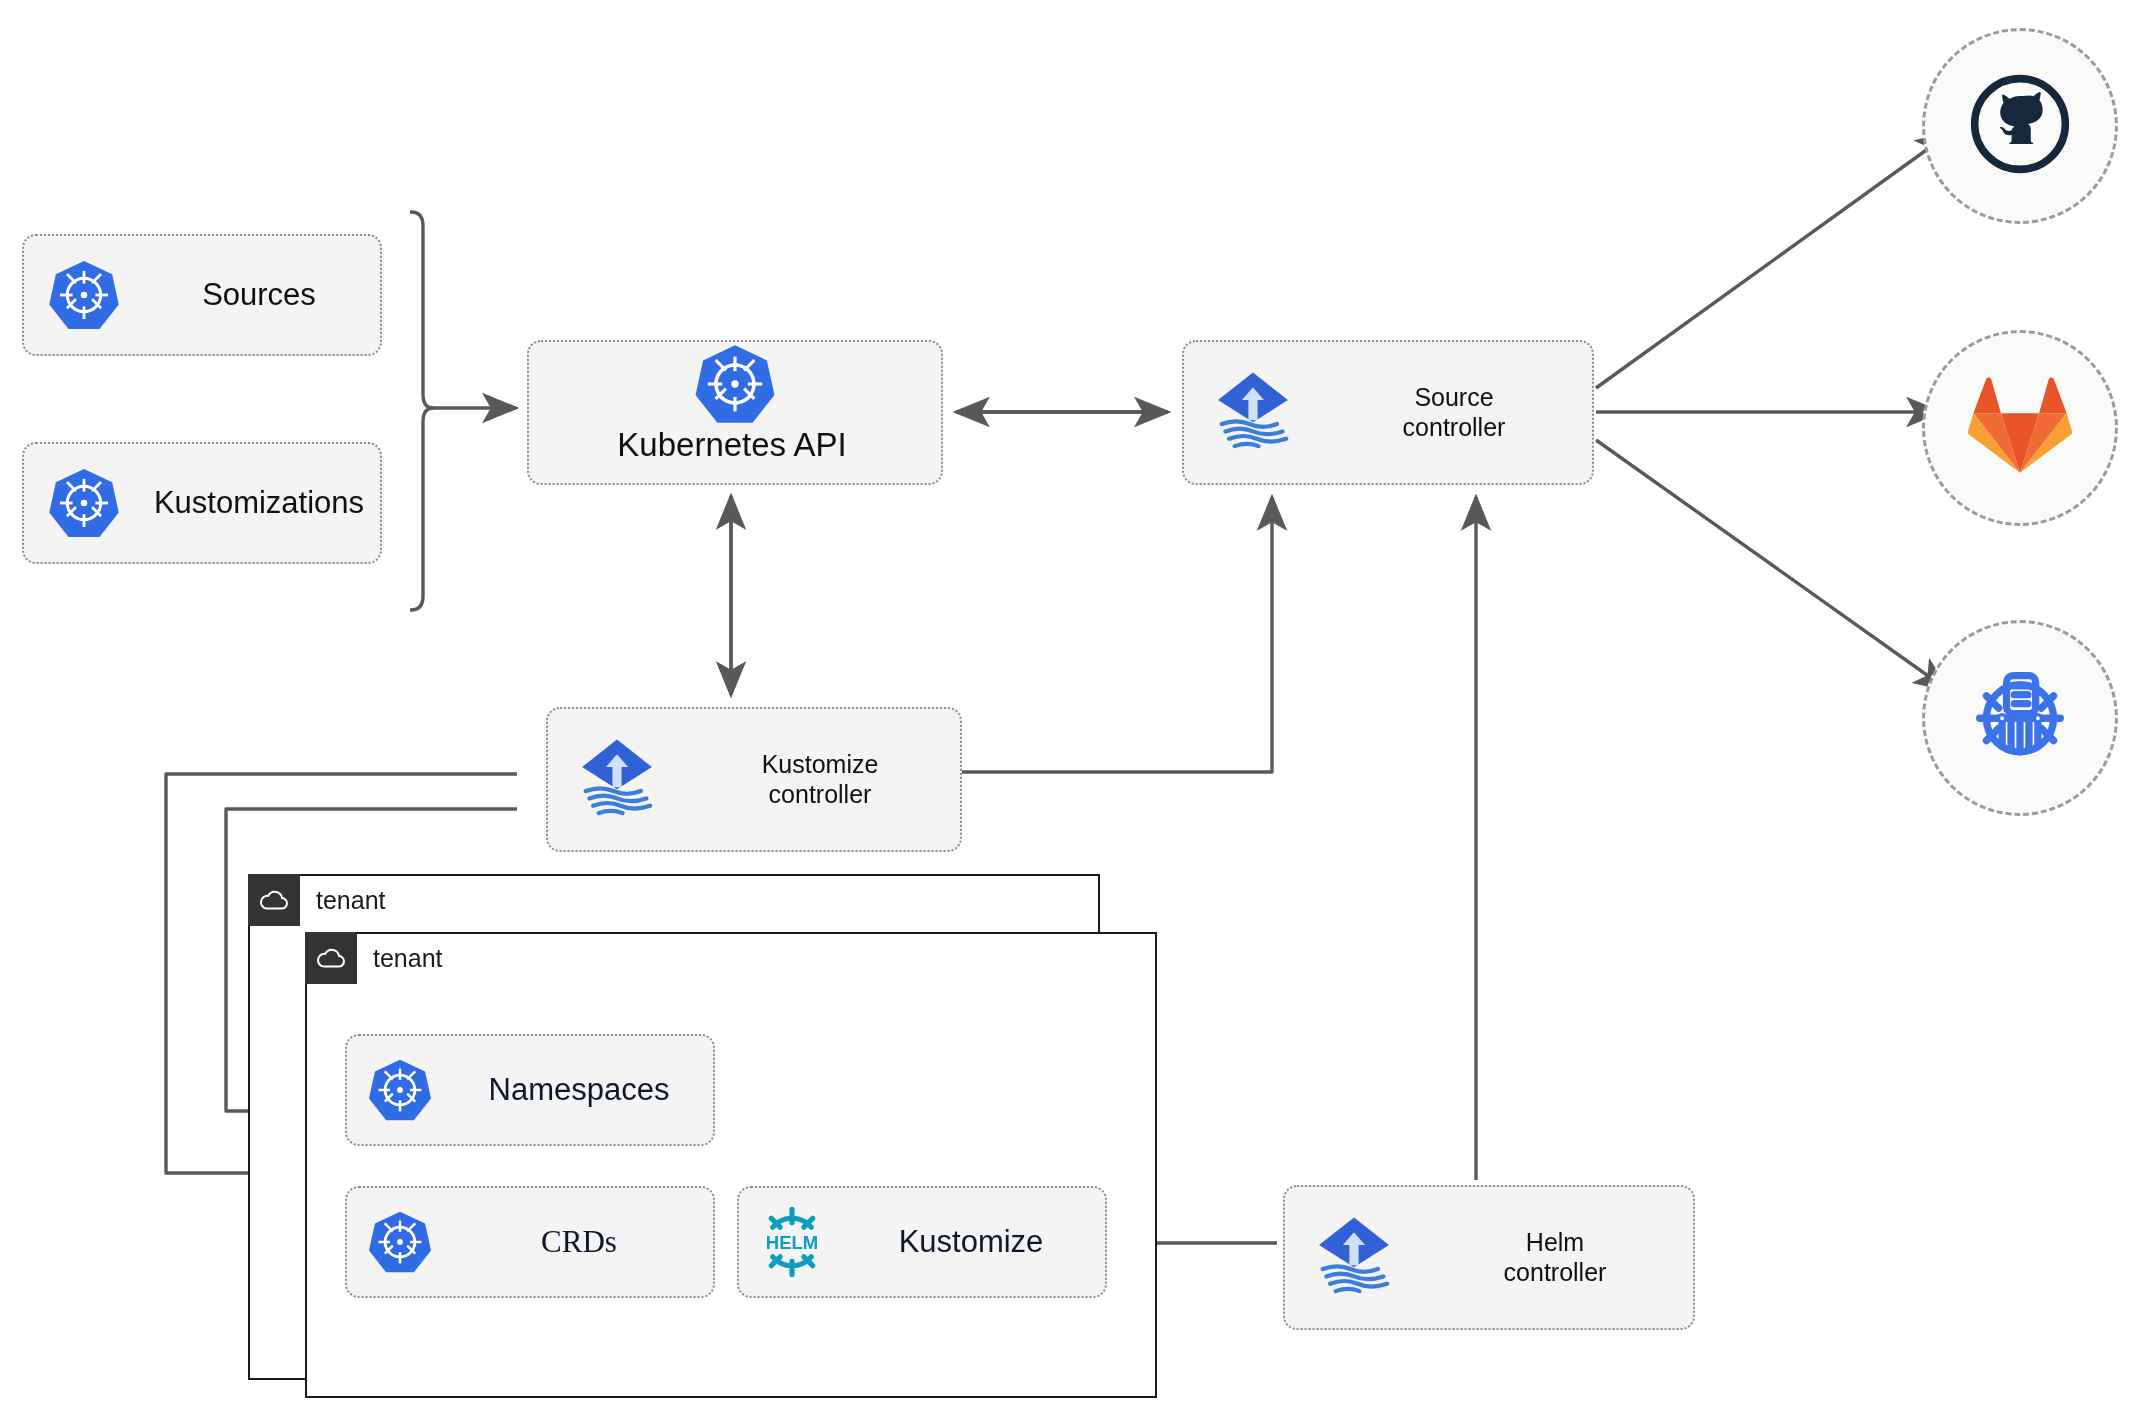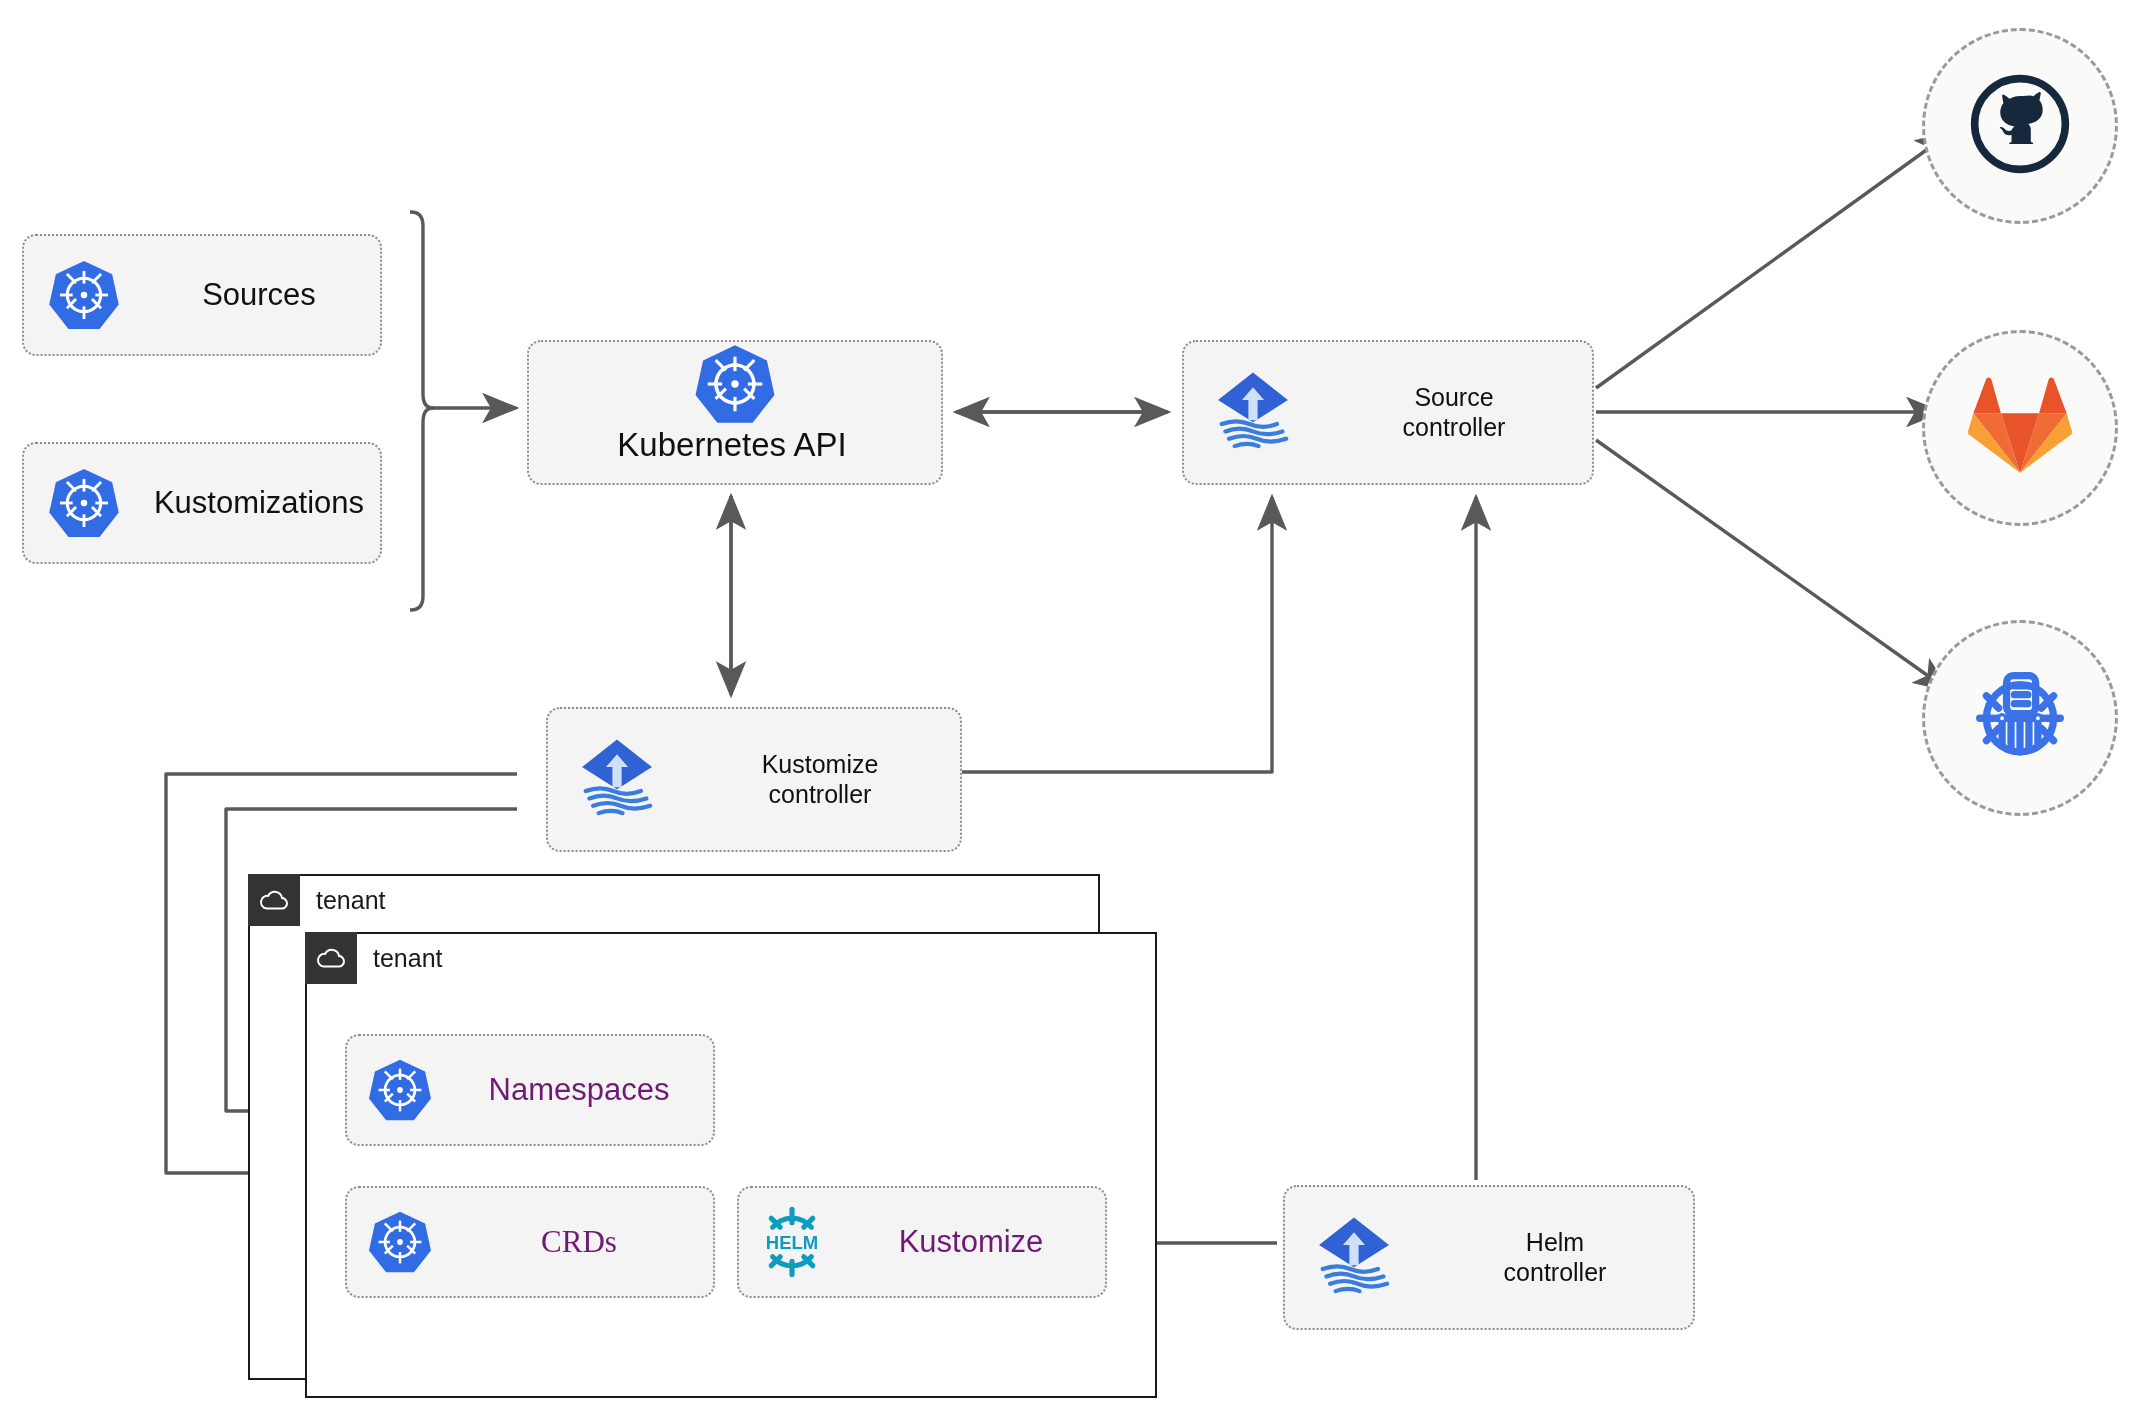--- a/index.html
+++ b/index.html
@@ -107,21 +107,21 @@
     position: absolute;
     box-sizing: border-box;
     background: #f4f4f4;
     border: 2px dotted #8c8c8c;
     border-radius: 14px;
     display: flex;
     align-items: center;
     z-index: 5;
   }
   .chip .ico { flex: 0 0 auto; width: 106px; display: flex; align-items: center; justify-content: center; }
-  .chip .lbl { flex: 1 1 auto; text-align: center; font-size: 31px; color: #701a75; padding-right: 8px; }
+  .chip .lbl { flex: 1 1 auto; text-align: center; font-size: 31px; color: #0f172a; padding-right: 8px; }
 
   .c-ns   { left: 345px; top: 1034px; width: 370px; height: 112px; }
   .c-rbac { left: 737px; top: 1034px; width: 370px; height: 112px; }
   .c-crd  { left: 345px; top: 1186px; width: 370px; height: 112px; font-family: Liberation Serif, serif; }
   .c-rel  { left: 737px; top: 1186px; width: 370px; height: 112px; }
 
   
   .provider {
     position: absolute;
     box-sizing: border-box;

